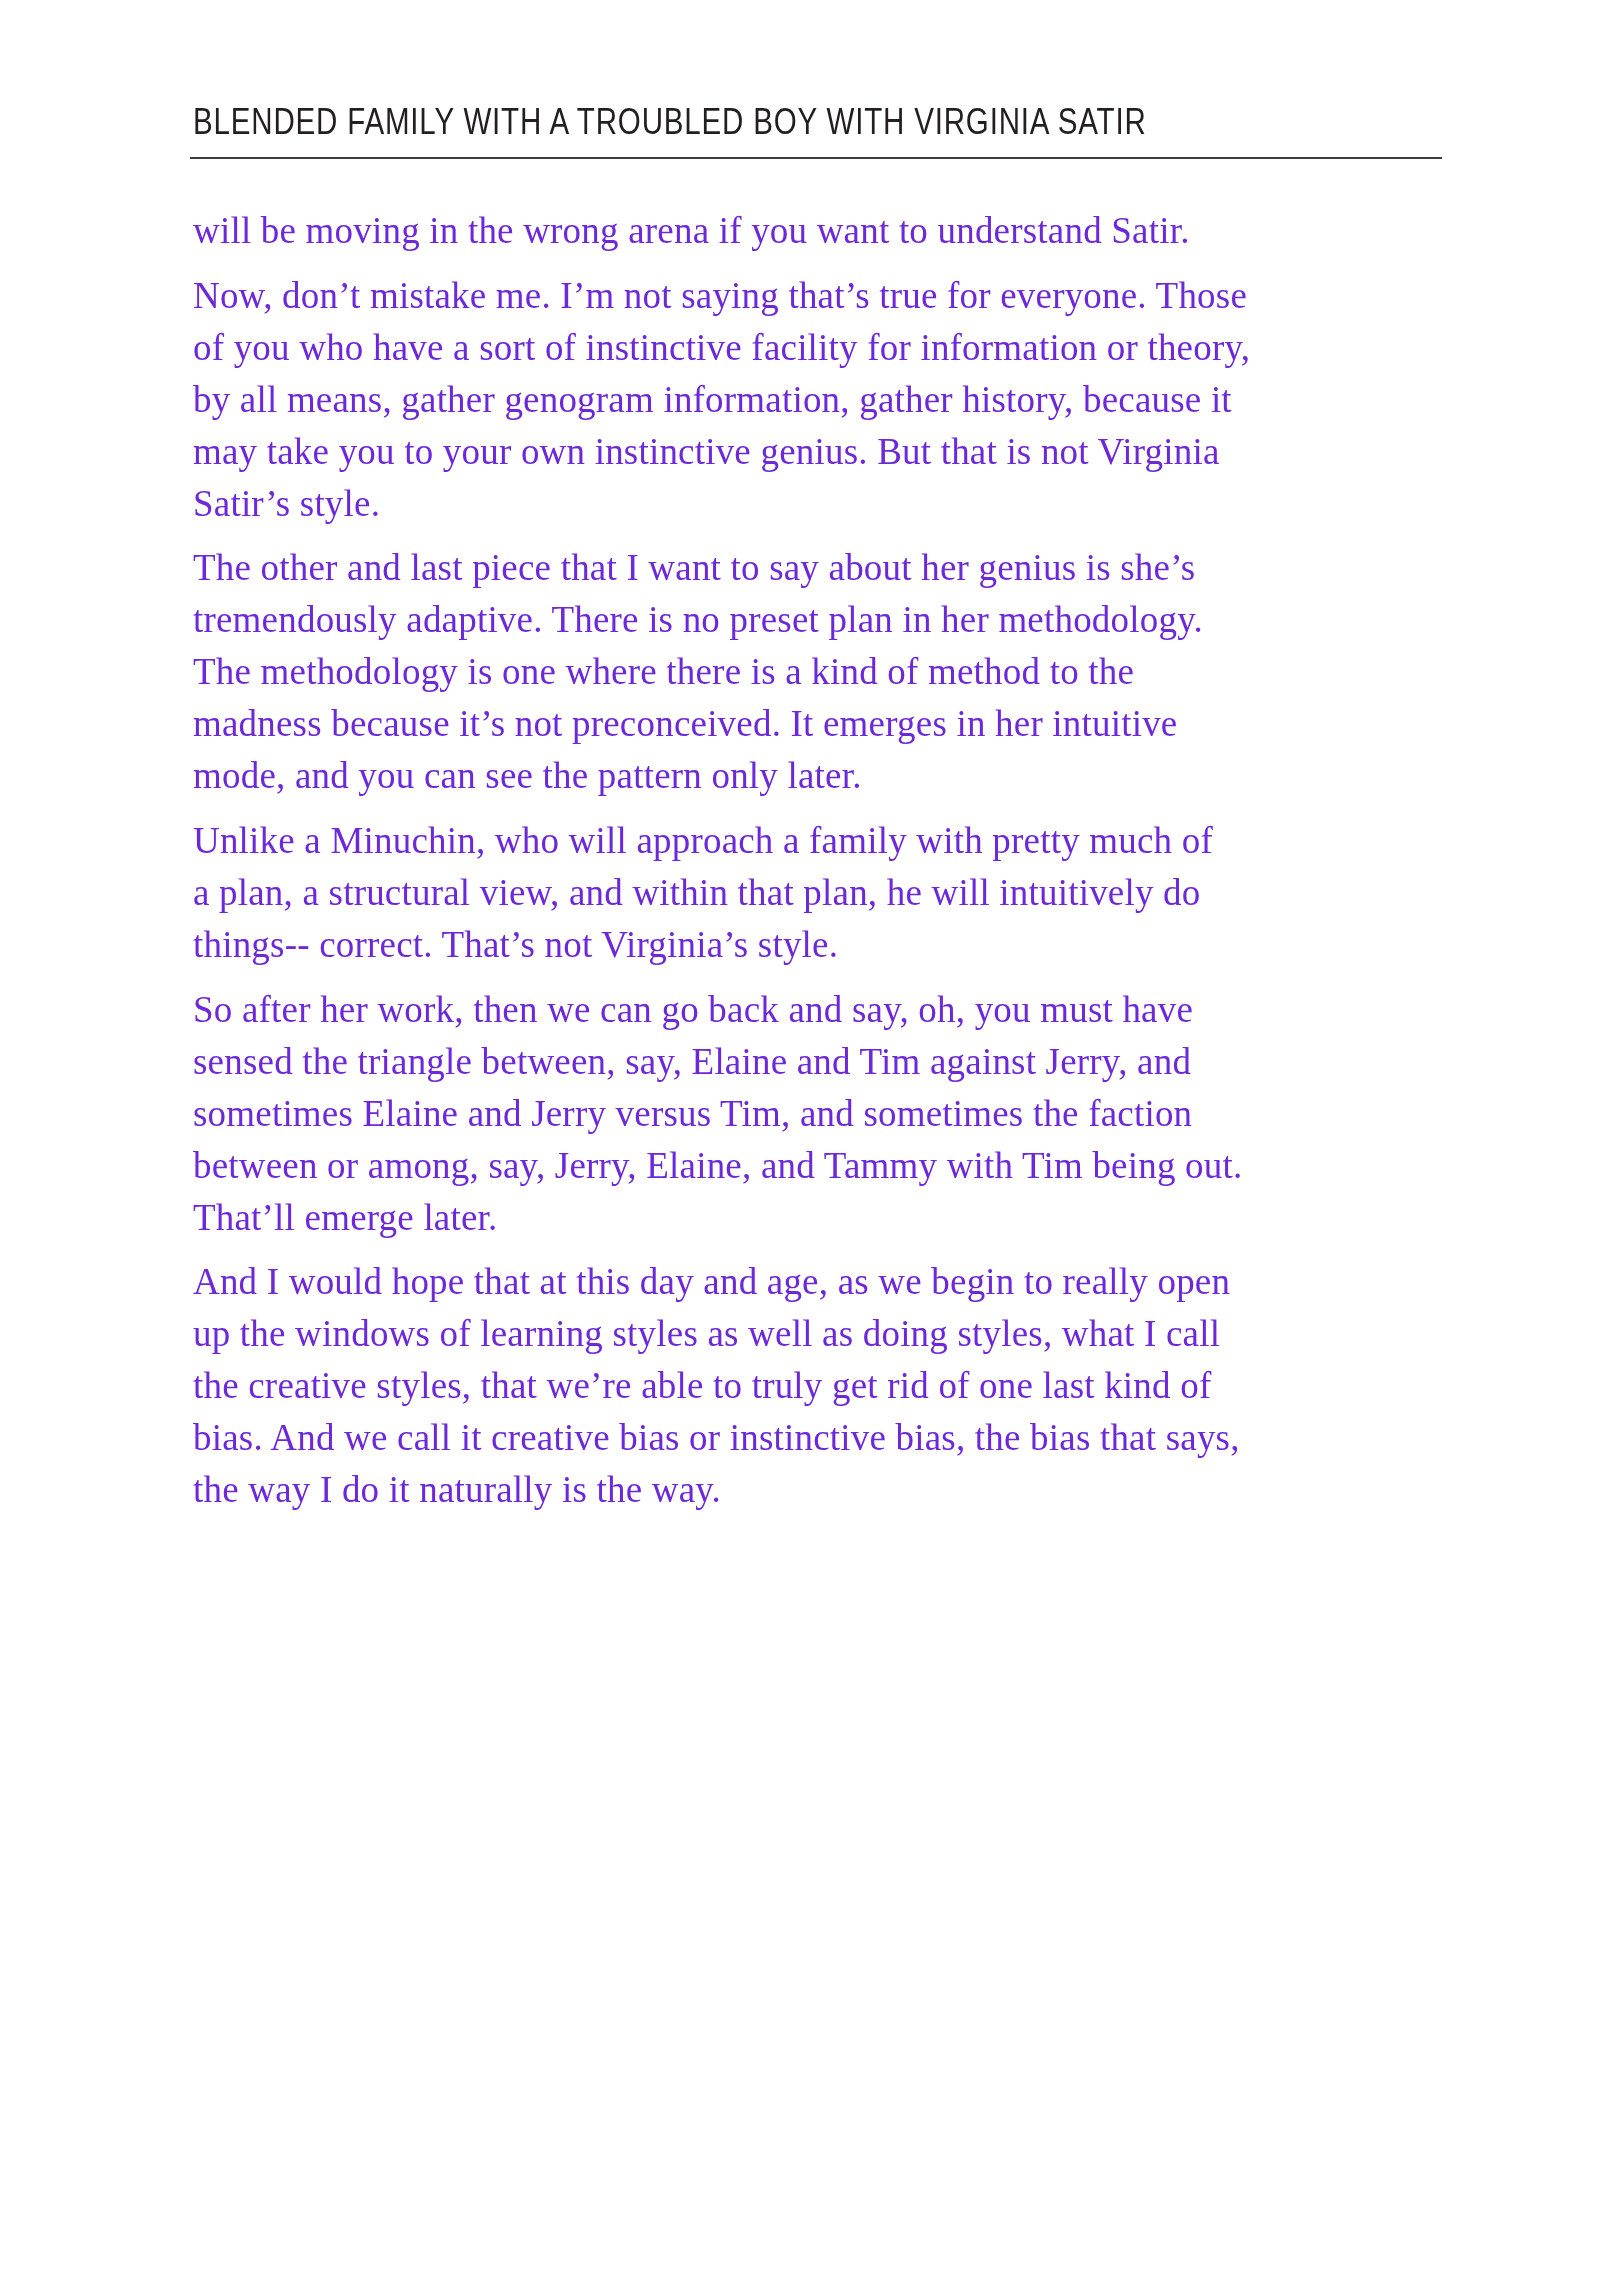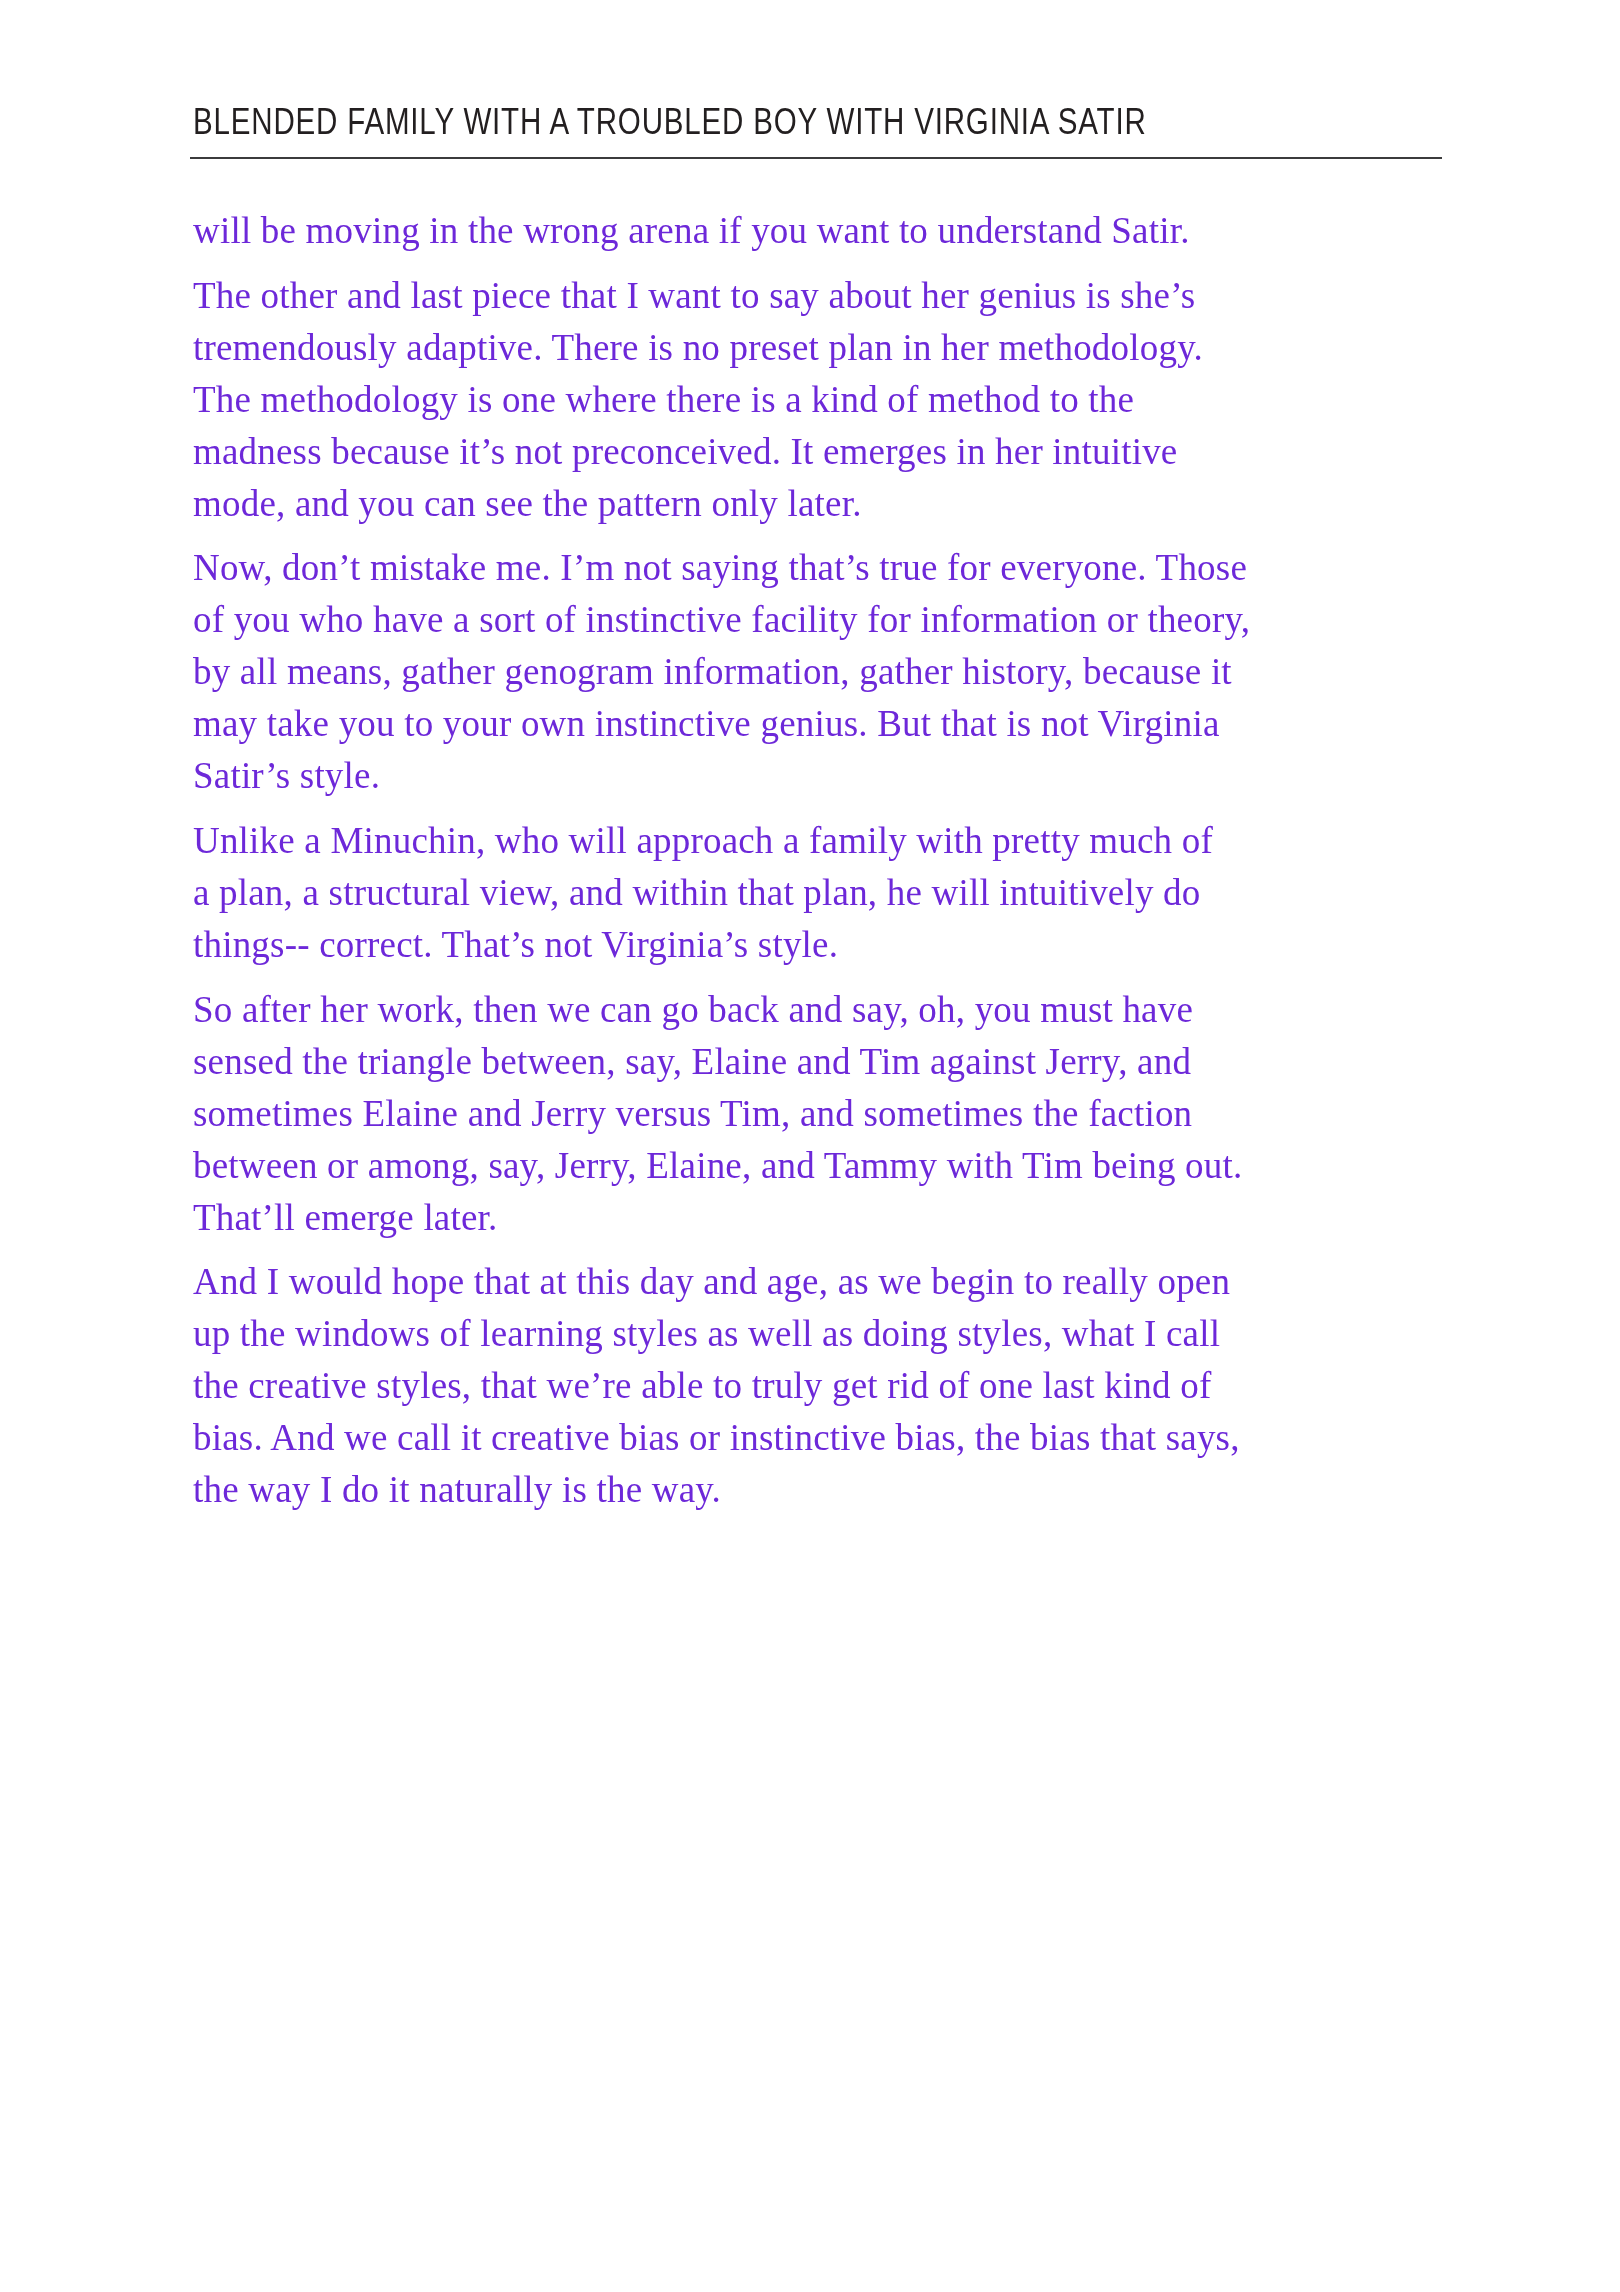--- a/index.html
+++ b/index.html
@@ -65,30 +65,30 @@
 <body>
 
 <div class="page">
 
   <div class="running-head">BLENDED FAMILY WITH A TROUBLED BOY WITH VIRGINIA SATIR</div>
 
   <div class="head-rule"></div>
 
   <div class="body-text">
     <p>will be moving in the wrong arena if you want to understand Satir.</p>
+    <p>Now, don’t mistake me. I’m not saying that’s true for everyone. Those
+of you who have a sort of instinctive facility for information or theory,
+by all means, gather genogram information, gather history, because it
+may take you to your own instinctive genius. But that is not Virginia
+Satir’s style.</p>
     <p>The other and last piece that I want to say about her genius is she’s
 tremendously adaptive. There is no preset plan in her methodology.
 The methodology is one where there is a kind of method to the
 madness because it’s not preconceived. It emerges in her intuitive
 mode, and you can see the pattern only later.</p>
-    <p>Now, don’t mistake me. I’m not saying that’s true for everyone. Those
-of you who have a sort of instinctive facility for information or theory,
-by all means, gather genogram information, gather history, because it
-may take you to your own instinctive genius. But that is not Virginia
-Satir’s style.</p>
     <p>Unlike a Minuchin, who will approach a family with pretty much of
 a plan, a structural view, and within that plan, he will intuitively do
 things-- correct. That’s not Virginia’s style.</p>
     <p>So after her work, then we can go back and say, oh, you must have
 sensed the triangle between, say, Elaine and Tim against Jerry, and
 sometimes Elaine and Jerry versus Tim, and sometimes the faction
 between or among, say, Jerry, Elaine, and Tammy with Tim being out.
 That’ll emerge later.</p>
     <p>And I would hope that at this day and age, as we begin to really open
 up the windows of learning styles as well as doing styles, what I call

